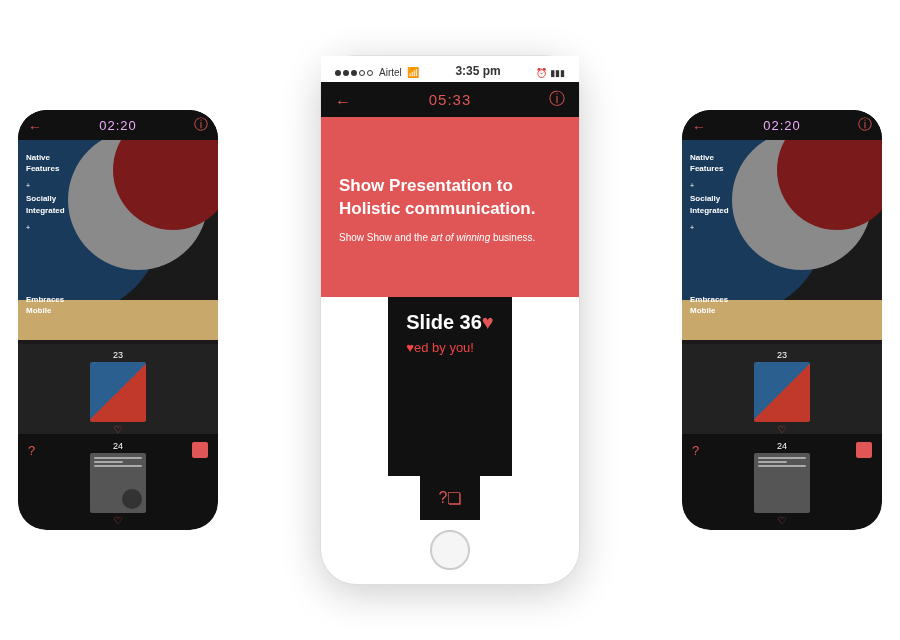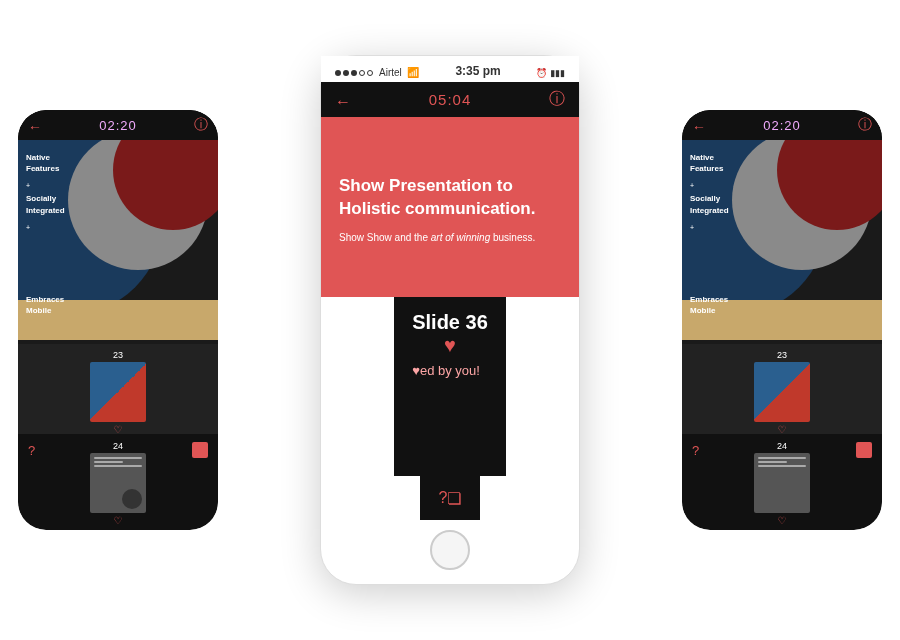--- a/index.html
+++ b/index.html
@@ -184,29 +184,28 @@
     .center-info-area {
       background: #111;
       padding: 14px 18px;
       flex: 1;
     }
     .slide-title-row {
       display: flex;
       align-items: center;
       justify-content: space-between;
       margin-bottom: 6px;
-      flex-direction: column;
     }
     .slide-title {
       color: #fff;
       font-size: 20px;
       font-weight: bold;
     }
     .heart-icon { color: #e05555; font-size: 20px; cursor: pointer; }
-    .liked-text { color: #fca5a5; font-size: 13px; }
+    .liked-text { color: #ef4444; font-size: 13px; }
     .liked-text span { font-size: 13px; }
 
     .center-bottom-bar {
       background: #111;
       display: flex;
       align-items: center;
       justify-content: space-between;
       padding: 10px 18px;
       height: 44px;
     }
@@ -350,21 +349,21 @@
         </div>
         <span class="time">3:35 pm</span>
         <div class="icons">
           <span>⏰</span>
           <span>▮▮▮</span>
         </div>
       </div>
 
       <div class="top-bar-center">
         <span class="icon-btn">←</span>
-        <span class="timer">05:04</span>
+        <span class="timer">05:33</span>
         <span class="icon-btn">ⓘ</span>
       </div>
 
       <div class="center-slide-red">
         <h2>Show Presentation to Holistic communication.</h2>
         <p>
           <span>Show Show and the </span><em>art of winning</em><span> business.</span>
         </p>
       </div>
 

